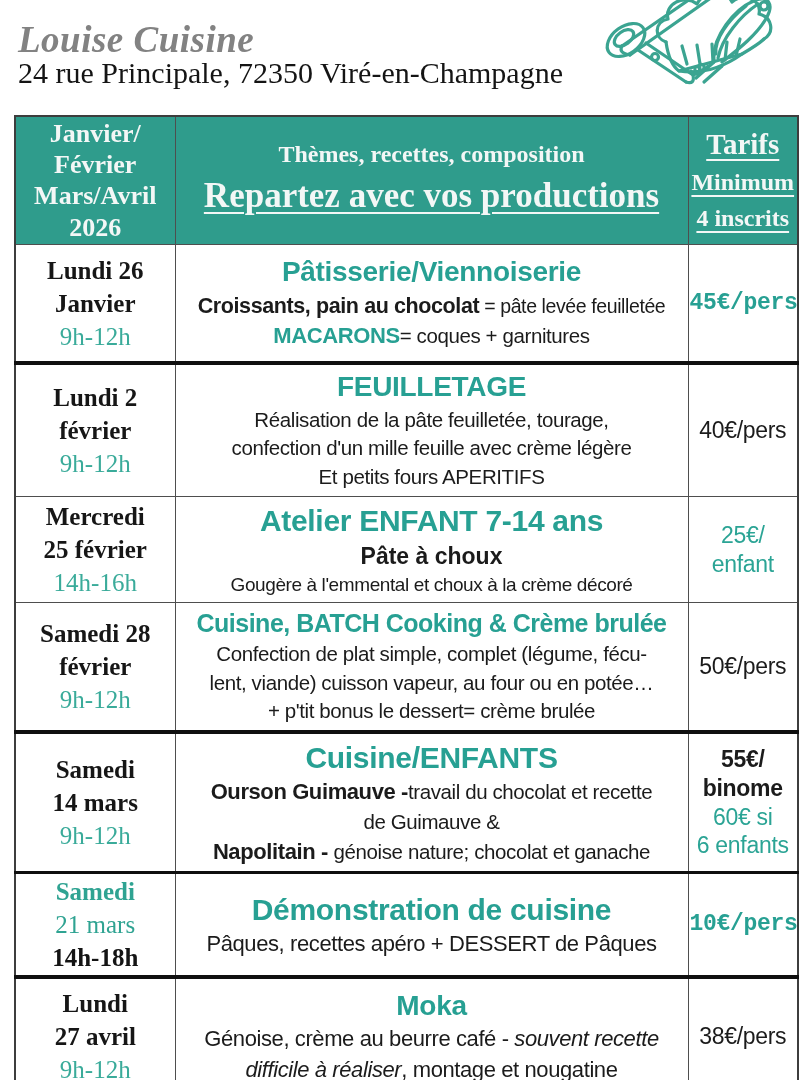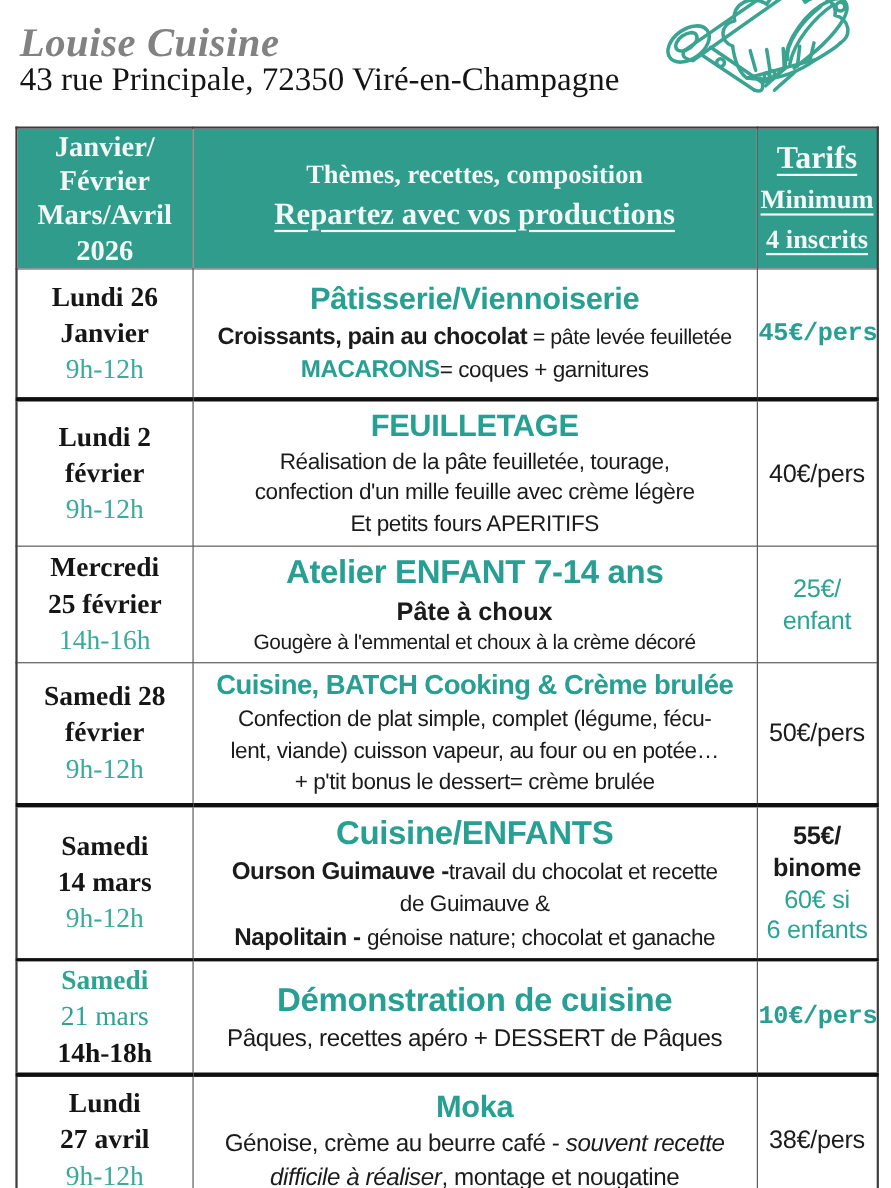--- a/index.html
+++ b/index.html
@@ -35,21 +35,21 @@
   tr.bb-med   > td { border-bottom:3px solid #0f0f0f; }
   tr.bb-thin  > td { border-bottom:1.6px solid #4e4e4e; }
 
   
   tr.thead td {
     background:#2f9c8c; color:#f3f7f6;
     font-family:"Liberation Serif", serif; font-weight:bold; text-align:center;
   }
   .period { font-size:26px; line-height:1.2; }
   .theme1 { font-size:24px; line-height:1.3; }
-  .theme2 { font-size:28px; line-height:1.5; }
+  .theme2 { font-size:35px; line-height:1.5; }
   .tarif1 { font-size:29px; line-height:1.35; }
   .tarif2 { font-size:24px; line-height:1.5; }
   .u { text-decoration:underline; text-decoration-thickness:2px; text-underline-offset:5px; }
 
   
   .c-date {
     text-align:center; font-family:"Liberation Serif", serif; font-weight:bold;
     font-size:25px; color:#161616; line-height:1.32;
   }
   .time      { color:#3aab9a; font-weight:normal; }
@@ -77,21 +77,21 @@
   .p-tealbold { color:#27a093; font-weight:bold;font-family:Liberation Mono, monospace; }
   .p-teal     { color:#2ba495; }
   .p-blackbold{ font-weight:bold; }
 </style>
 </head>
 <body>
 
 <div class="page">
 
   <div class="brand">Louise Cuisine</div>
-  <div class="address">43 rue Principale, 72350 Viré-en-Champagne</div>
+  <div class="address">24 rue Principale, 72350 Viré-en-Champagne</div>
 
   <svg class="logo" width="214" height="100" viewBox="0 0 214 100">
     <g fill="none" stroke="#3ba491" stroke-width="3.2" stroke-linecap="round" stroke-linejoin="round">
 
       <path d="M110,-8 L26,50"></path>
       <path d="M119,-1 L34,59"></path>
       <path d="M26,50 Q22,57 34,59"></path>
 
       <ellipse cx="30" cy="44" rx="21" ry="13.5" transform="rotate(-36 30 44)"></ellipse>
       <ellipse cx="28" cy="42" rx="11" ry="6.5" transform="rotate(-36 28 42)"></ellipse>

